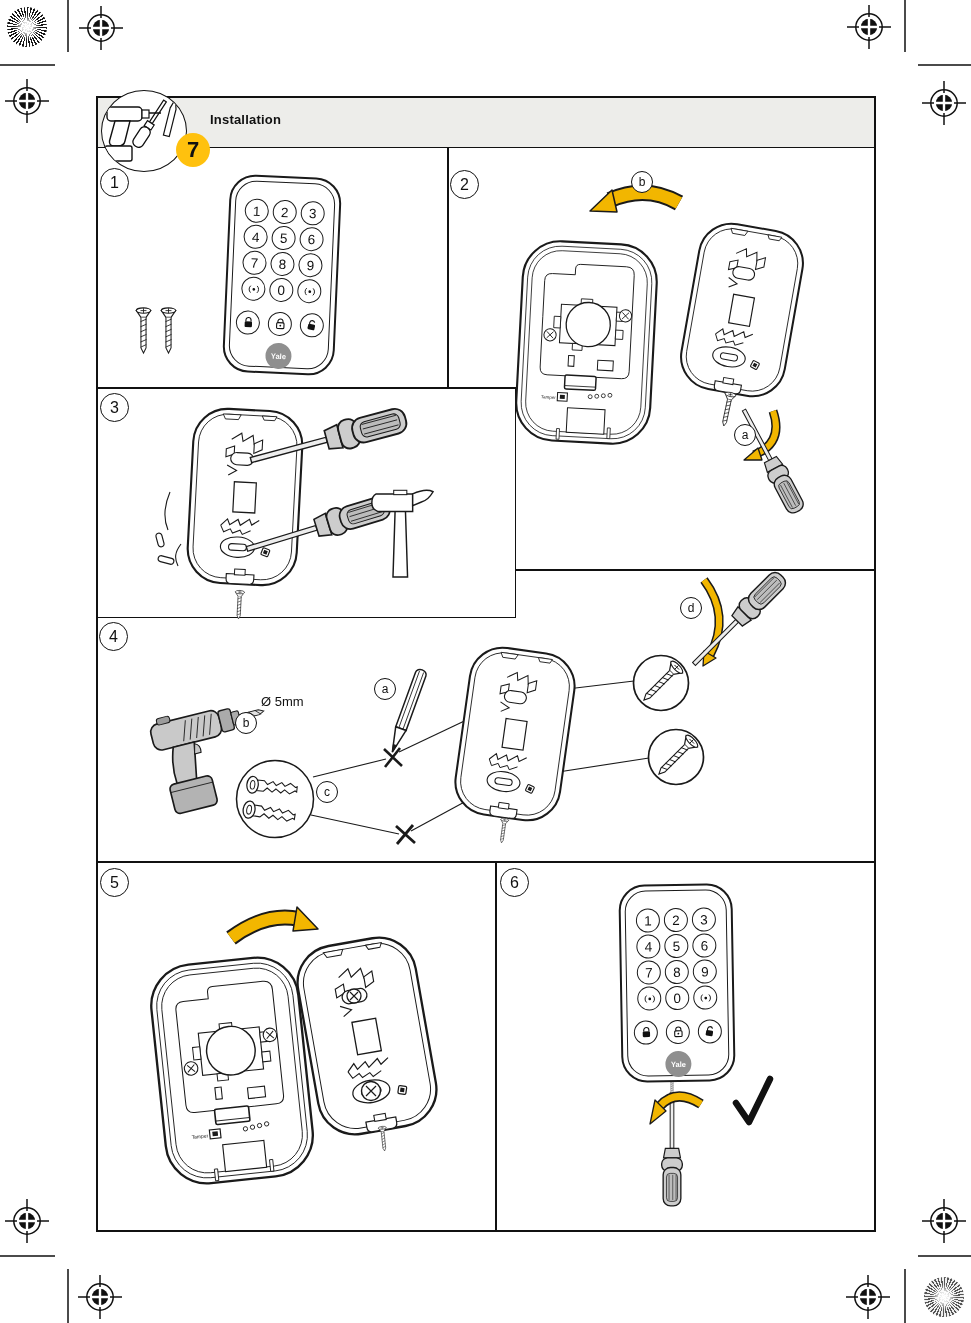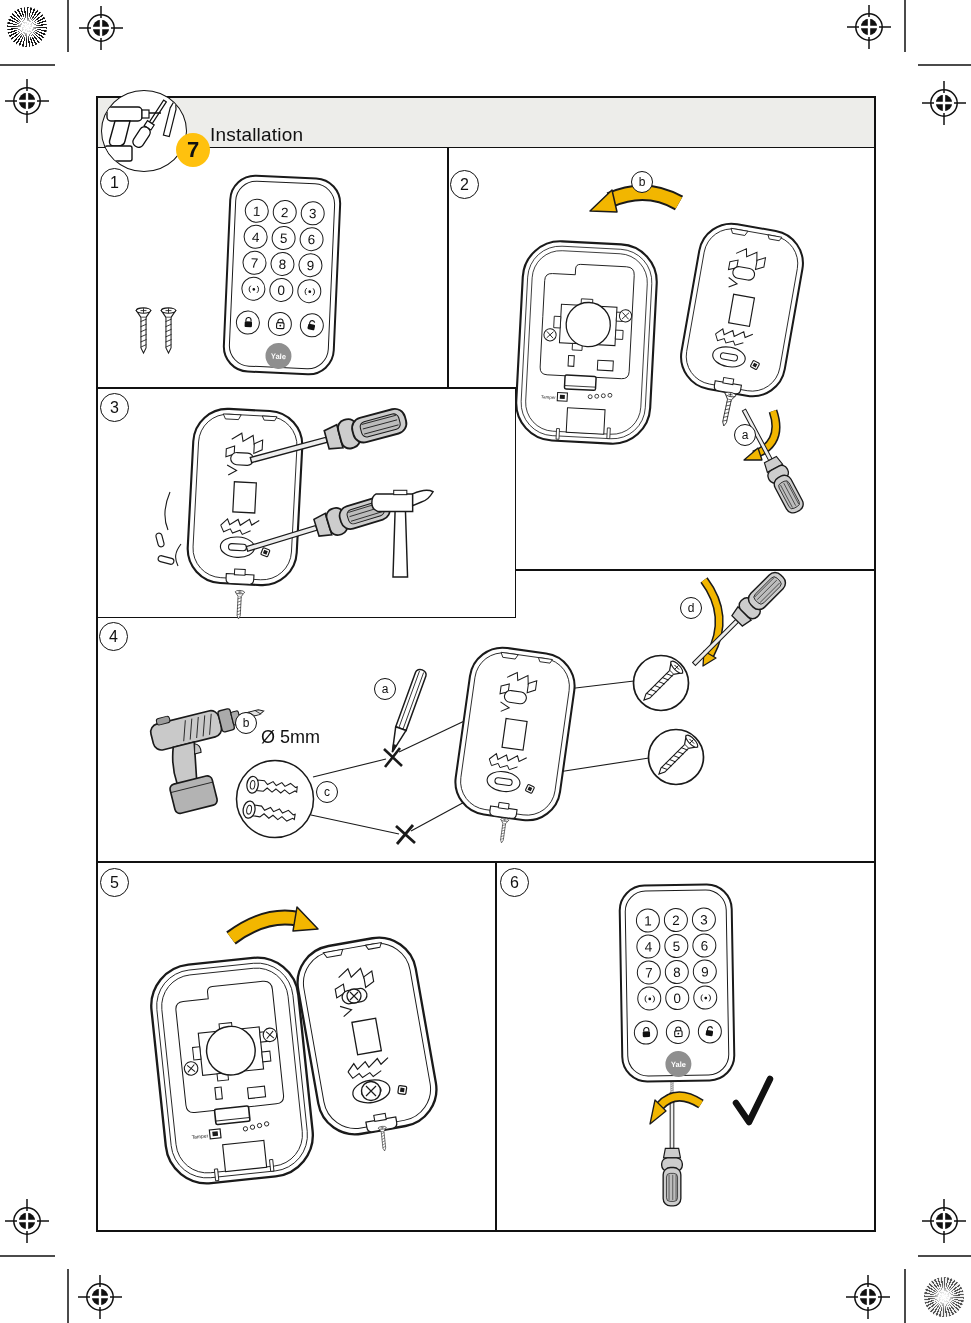--- a/index.html
+++ b/index.html
@@ -4,31 +4,31 @@
 <style>
   html,body{margin:0;padding:0;background:#fff;}
   #page{position:relative;width:971px;height:1323px;background:#fff;overflow:hidden;
         font-family:"Liberation Sans", sans-serif;color:#111;}
   .abs{position:absolute;}
   
   #frame{left:96px;top:96px;width:780px;height:1136px;border:2px solid #111;background:#fff;box-sizing:border-box;z-index:1;}
   .divider{background:#111;z-index:2;}
   
   #header{left:98px;top:98px;width:776px;height:49px;background:#EDEDEA;border-bottom:1.7px solid #111;z-index:2;}
-  #title{left:210px;top:112px;font-size:19px;font-weight:normal;letter-spacing:.2px;z-index:6;margin-top:12px;}
+  #title{left:210px;top:112px;font-size:13px;font-weight:bold;letter-spacing:.2px;z-index:6;}
   #bubble{left:101px;top:90px;width:84px;height:80px;background:#fff;border:1.5px solid #111;border-radius:50%;z-index:5;overflow:hidden;}
   #badge{left:176px;top:133px;width:34px;height:34px;border-radius:50%;background:#FFC10E;z-index:7;
          display:flex;align-items:center;justify-content:center;font-size:22px;font-weight:bold;color:#111;}
   
   .pnum{width:27px;height:27px;border:1.6px solid #111;border-radius:50%;background:#fff;z-index:6;
         display:flex;align-items:center;justify-content:center;font-size:16px;}
   
   .chip{width:20px;height:20px;border:1.3px solid #111;border-radius:50%;background:#fff;z-index:6;
         display:flex;align-items:center;justify-content:center;font-size:12px;}
-  #dim-label{left:261px;top:727px;font-size:18px;z-index:6;}
+  #dim-label{left:261px;top:694px;font-size:13px;z-index:6;}
   
   #art{left:0;top:0;z-index:3;}
   
   .keypad{position:absolute;background:#fff;border:2.2px solid #1a1a1a;border-radius:26px;box-sizing:border-box;z-index:5;}
   .keypad::before{content:"";position:absolute;inset:4px;border:1.1px solid #1a1a1a;border-radius:21px;}
   .kpad{position:relative;padding-top:22px;}
   .krow{display:flex;justify-content:center;gap:4px;margin-bottom:2px;}
   .krow.locks{gap:8px;margin-top:10px;}
   .key{width:24px;height:24px;border:1.6px solid #1a1a1a;border-radius:50%;background:#fff;box-sizing:border-box;
        display:flex;align-items:center;justify-content:center;font-size:13.5px;font-weight:500;color:#111;}

